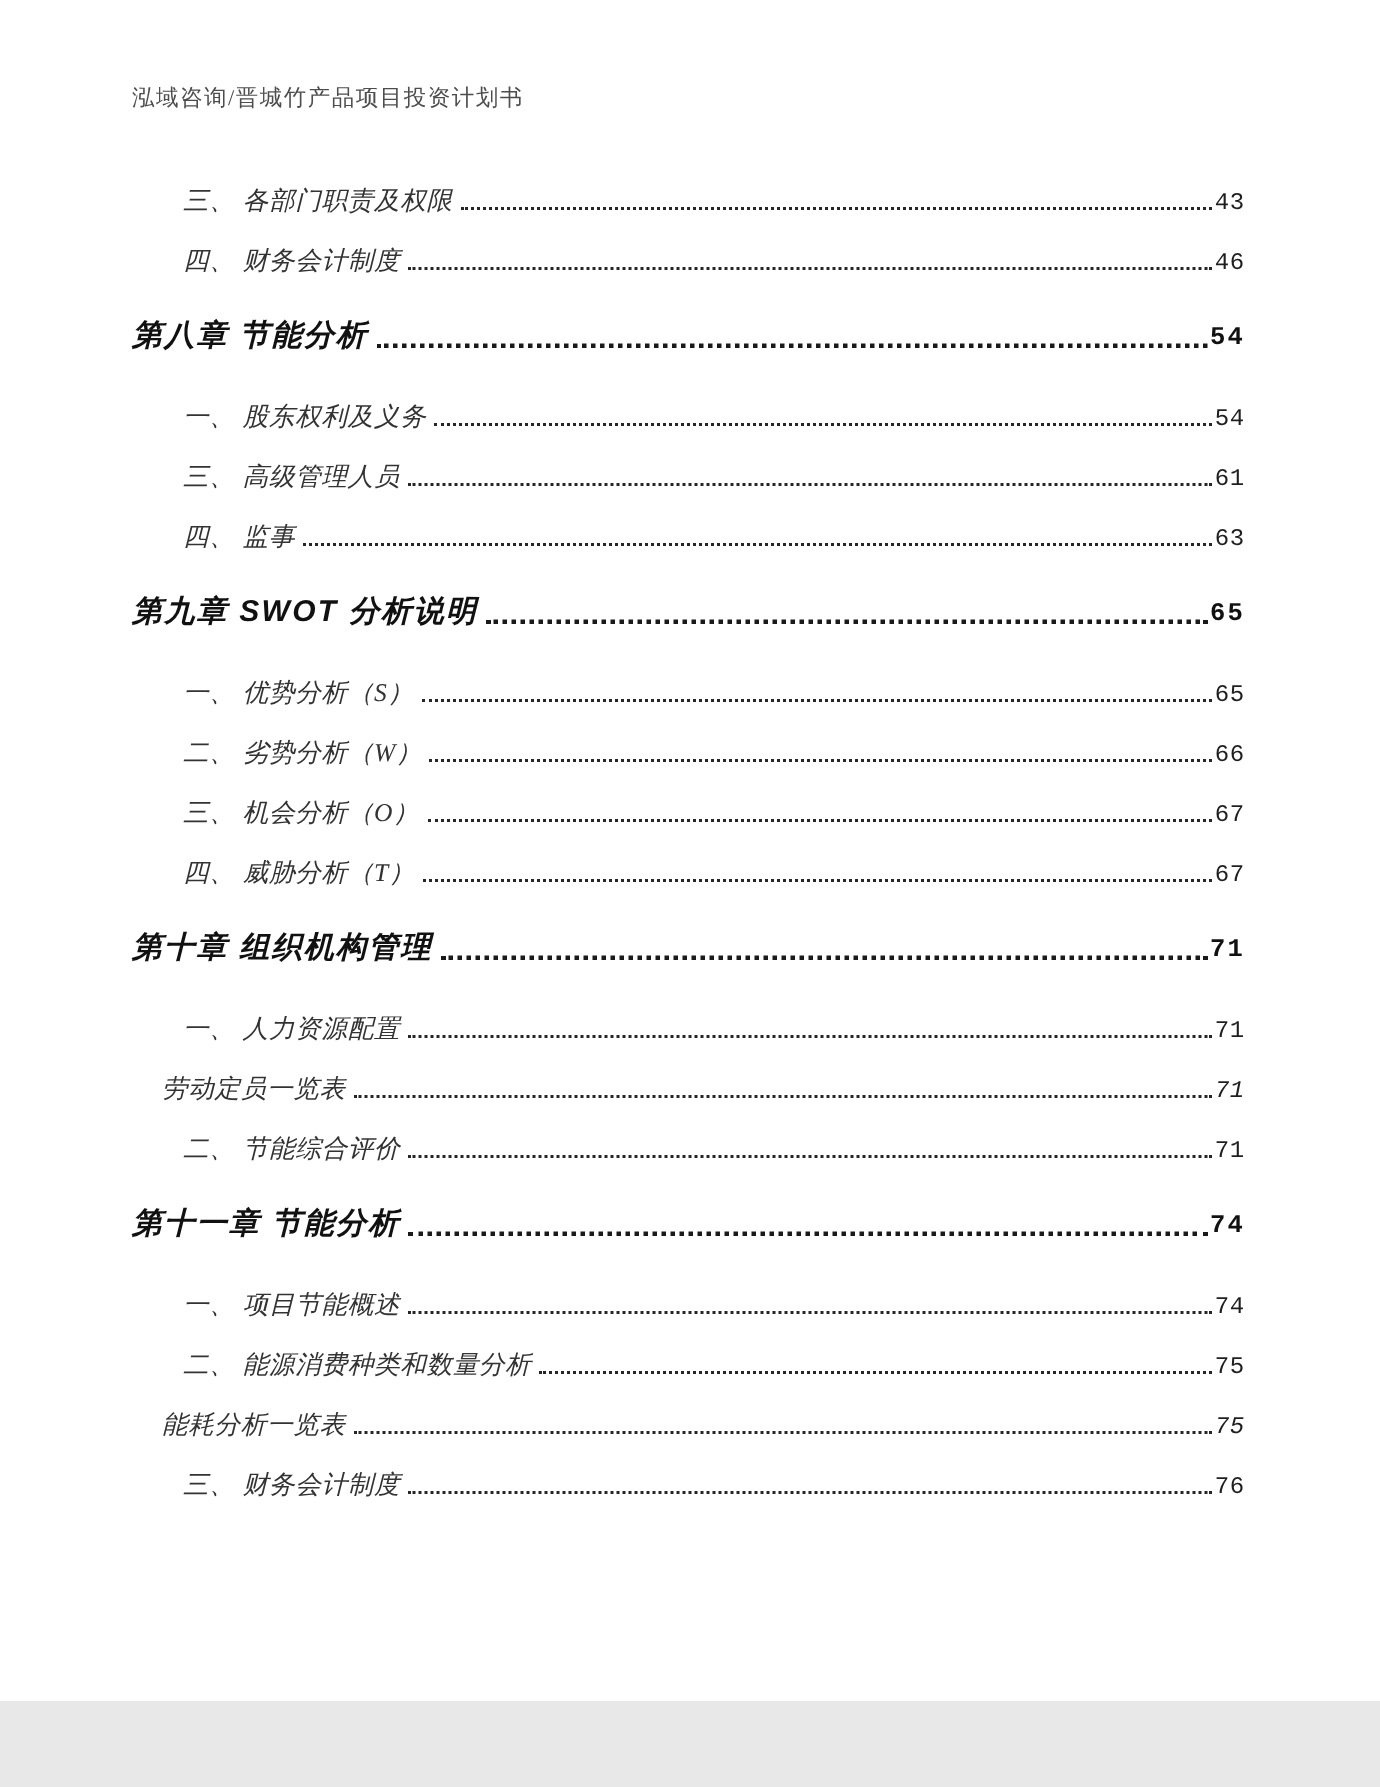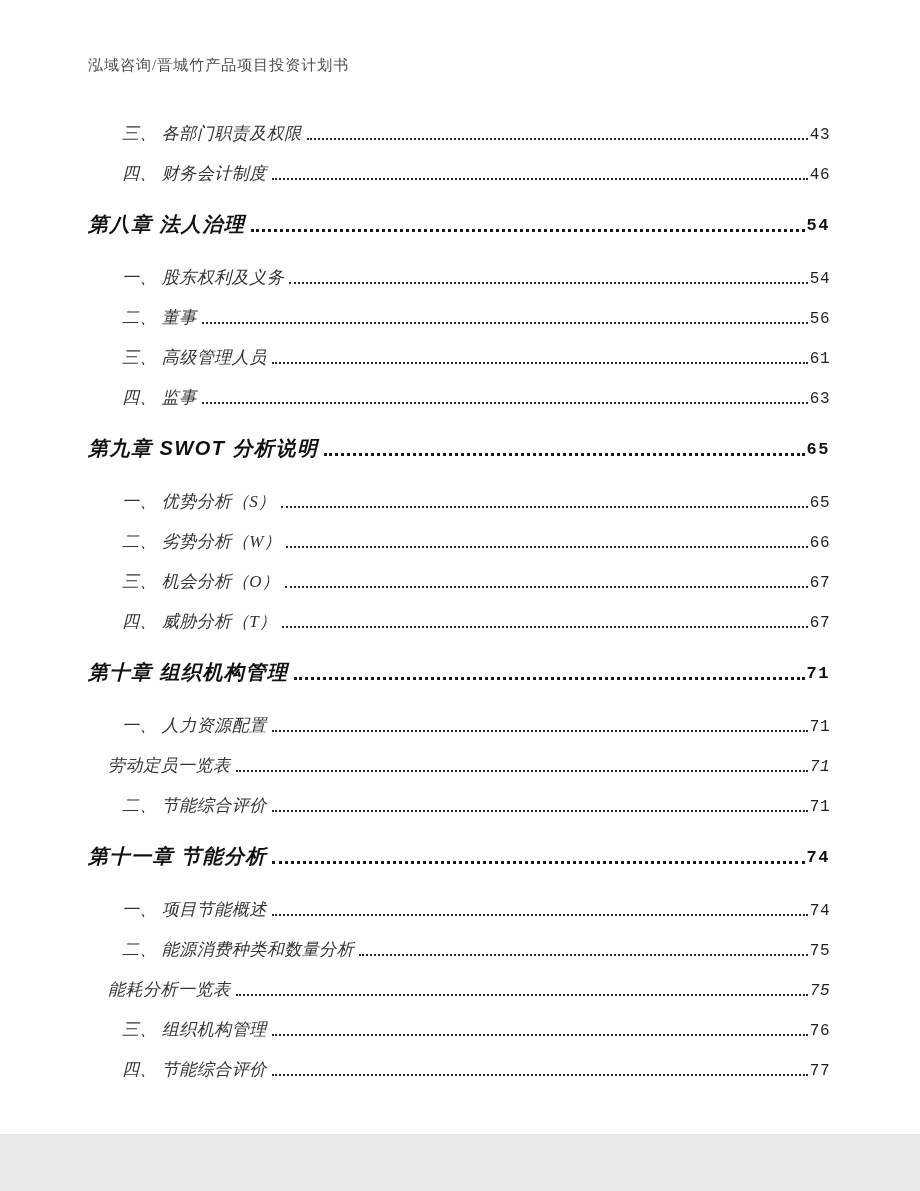--- a/index.html
+++ b/index.html
@@ -95,36 +95,31 @@
     <span class="pagenum">43</span>
   </div>
 
   <div class="row section">
     <span class="label">四、 财务会计制度</span>
     <span class="leader"></span>
     <span class="pagenum">46</span>
   </div>
 
   <div class="row chapter">
-    <span class="label">第八章 法人治理</span>
+    <span class="label">第八章 节能分析</span>
     <span class="leader"></span>
     <span class="pagenum">54</span>
   </div>
 
   <div class="row section">
     <span class="label">一、 股东权利及义务</span>
     <span class="leader"></span>
     <span class="pagenum">54</span>
   </div>
 
-  <div class="row section">
-    <span class="label">二、 董事</span>
-    <span class="leader"></span>
-    <span class="pagenum">56</span>
-  </div>
 
   <div class="row section">
     <span class="label">三、 高级管理人员</span>
     <span class="leader"></span>
     <span class="pagenum">61</span>
   </div>
 
   <div class="row section">
     <span class="label">四、 监事</span>
     <span class="leader"></span>
@@ -203,24 +198,19 @@
     <span class="pagenum">75</span>
   </div>
 
   <div class="row caption">
     <span class="label">能耗分析一览表</span>
     <span class="leader"></span>
     <span class="pagenum">75</span>
   </div>
 
   <div class="row section">
-    <span class="label">三、 组织机构管理</span>
+    <span class="label">三、 财务会计制度</span>
     <span class="leader"></span>
     <span class="pagenum">76</span>
   </div>
 
-  <div class="row section">
-    <span class="label">四、 节能综合评价</span>
-    <span class="leader"></span>
-    <span class="pagenum">77</span>
-  </div>
 </div>
 </div>
 
 </body></html>

